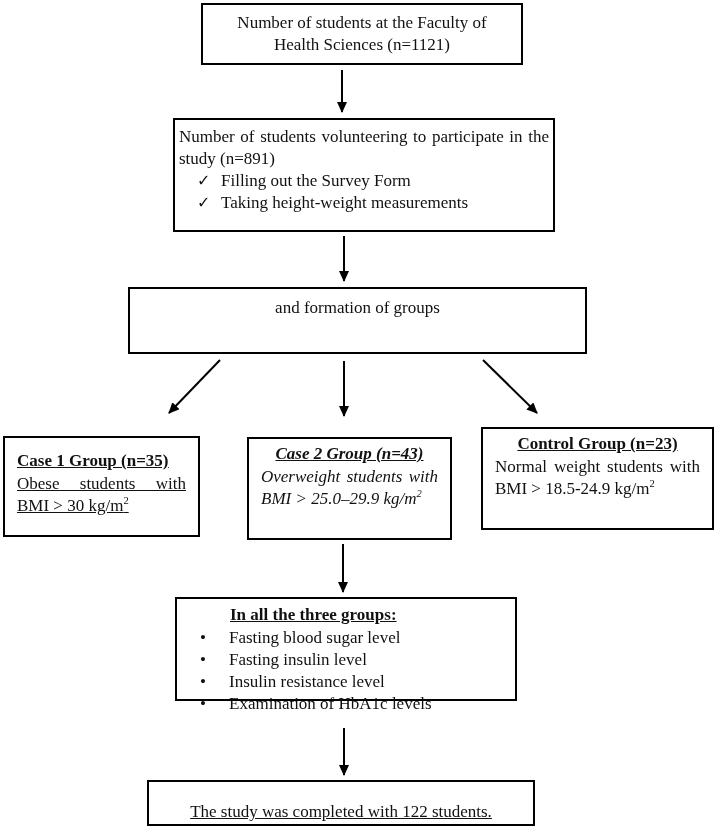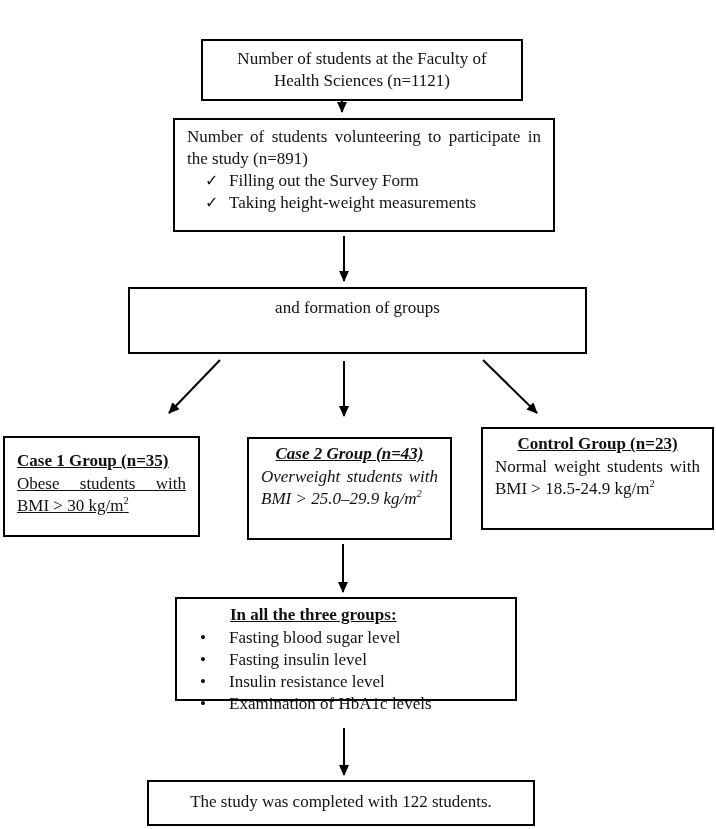--- a/index.html
+++ b/index.html
@@ -29,28 +29,28 @@
     box-sizing: border-box;
     font-size: 17px;
     line-height: 22px;
   }
   .centered { text-align: center; }
   .just {
     text-align: justify;
     text-justify: inter-word;
     margin: 0;
   }
-  .b-faculty   { left: 201px; top: 3px;   width: 322px; height: 62px;  padding-top: 7px; margin-top: 36px; }
-  .b-volunteer { left: 173px; top: 118px; width: 382px; height: 114px; padding: 6px 12px; }
+  .b-faculty   { left: 201px; top: 3px;   width: 322px; height: 62px;  padding-top: 7px; }
+  .b-volunteer { left: 173px; top: 118px; width: 382px; height: 114px; padding: 6px 4px; }
   .b-bmi       { left: 128px; top: 287px; width: 459px; height: 67px;  padding-top: 8px; }
   .b-case1     { left: 3px;   top: 436px; width: 197px; height: 101px; padding: 12px 12px; text-decoration: underline; }
   .b-case2     { left: 247px; top: 437px; width: 205px; height: 103px; padding: 4px 12px; font-style: italic; }
   .b-control   { left: 481px; top: 427px; width: 233px; height: 103px; padding: 4px 12px; }
   .b-groups    { left: 175px; top: 597px; width: 342px; height: 104px; padding: 5px 10px; }
-  .b-final     { left: 147px; top: 780px; width: 388px; height: 46px;  padding-top: 9px; }
+  .b-final     { left: 147px; top: 780px; width: 388px; height: 46px;  padding-top: 19px; text-decoration: underline; }
 
   .group-heading {
     font-weight: bold;
     text-decoration: underline;
     margin: 0 0 1px 0;
   }
   .heading-center { text-align: center; }
   .heading-indent { margin-left: 43px; }
 
   .chk-row, .bullet-row {

